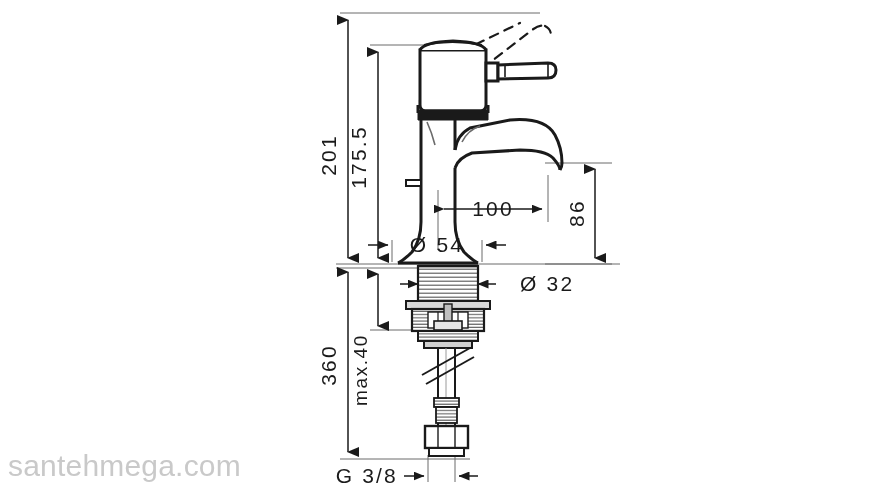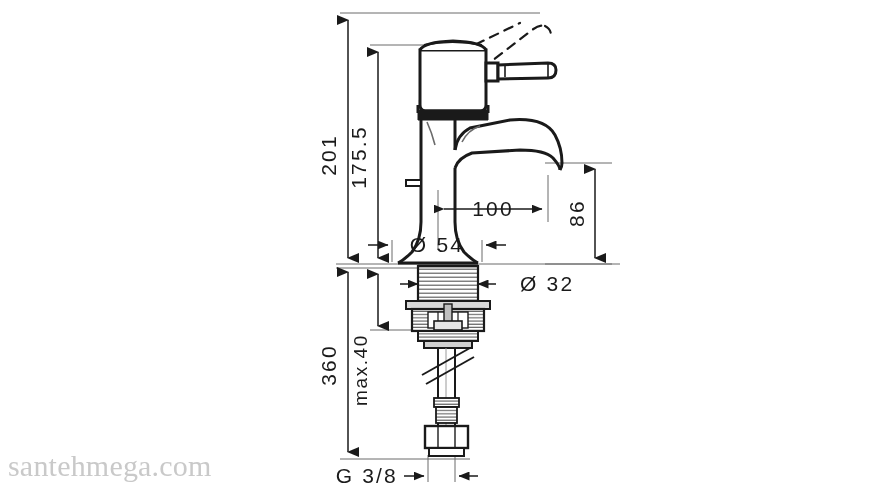--- a/index.html
+++ b/index.html
@@ -34,21 +34,21 @@
   .dimtext-sm {
     font-family: "Liberation Sans", sans-serif;
     font-size: 19px;
     letter-spacing: 1.6px;
     fill: #1a1a1a;
   }
   .watermark {
     position: absolute;
     left: 8px;
     top: 449px;
-    font-family: Liberation Serif, serif;
+    font-family: Liberation Sans, sans-serif;
     font-size: 30px;
     color: #c9c9c9;
     letter-spacing: 0.2px;
     white-space: nowrap;
     user-select: none;
   }
 </style>
 </head>
 <body>
 

